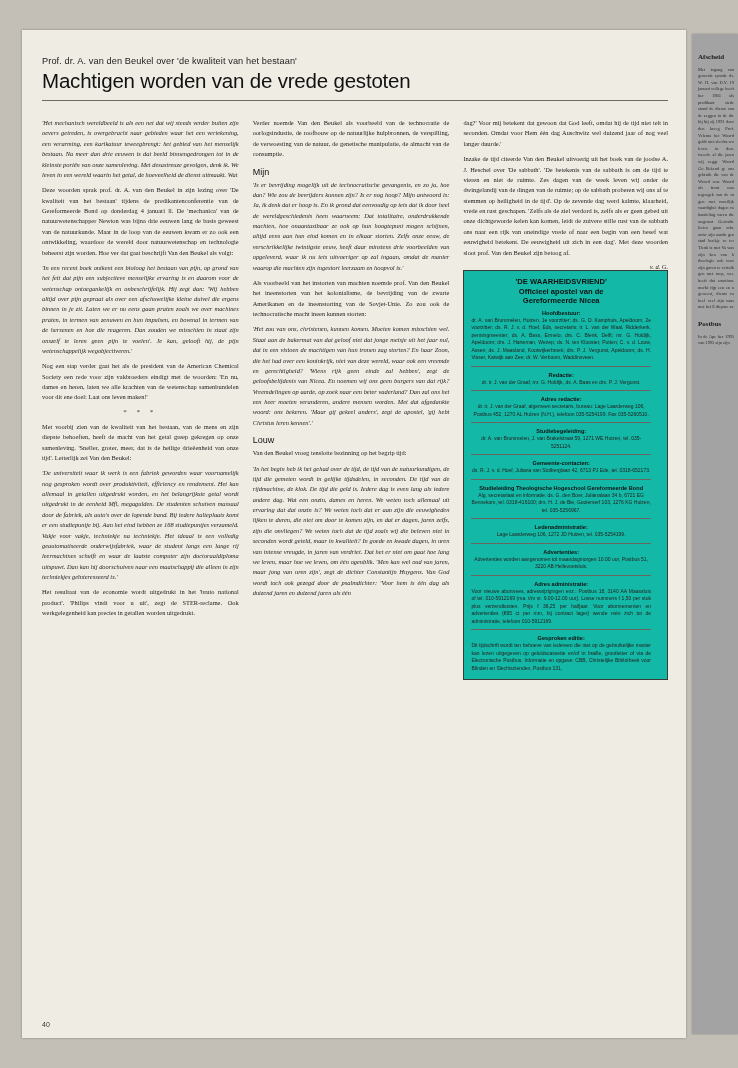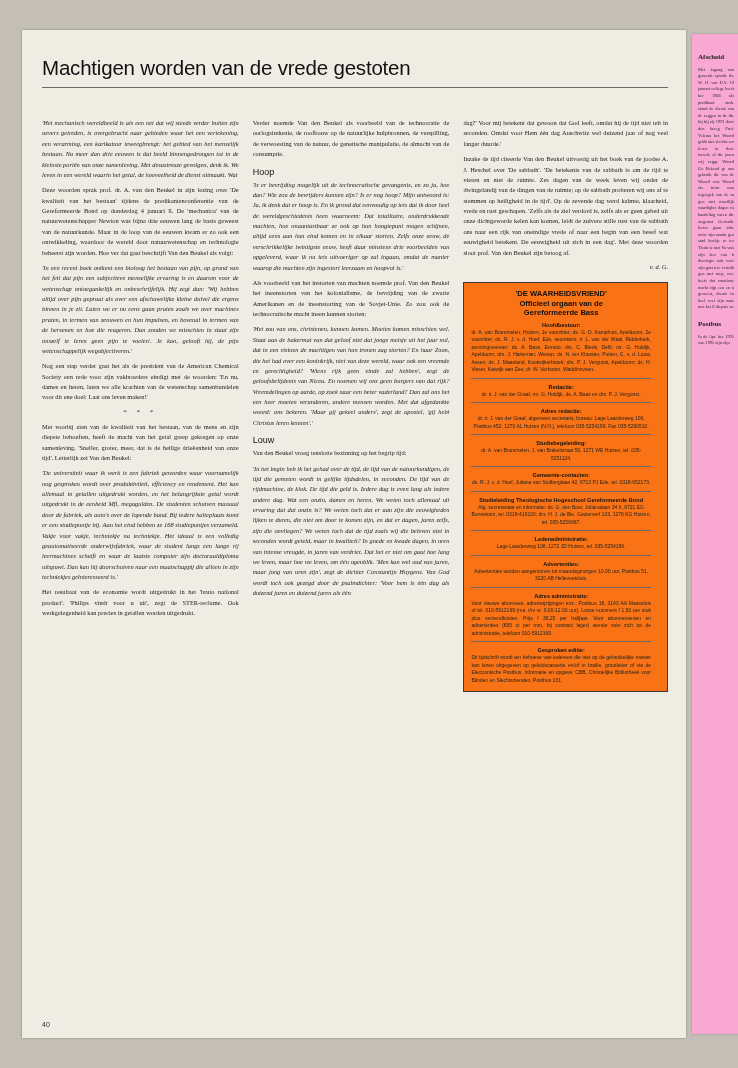--- a/index.html
+++ b/index.html
@@ -15,21 +15,21 @@
   }
   
   .sheet{
     position:absolute;left:22px;top:30px;width:664px;height:1008px;
     background:#efece4;
     box-shadow:0 0 2px rgba(0,0,0,.35);
   }
   
   .sheet-right{
     position:absolute;left:692px;top:34px;width:46px;height:1000px;
-    background:#f9a8d4;
+    background:#a3a3a3;
     box-shadow:0 0 2px rgba(0,0,0,.25);
     overflow:hidden;
   }
   .sheet-right .rcol{
     padding:18px 4px 0 6px;
     font-size:4.4px;line-height:1.5;
     color:#2a2a28;text-align:justify;
   }
   .sheet-right h3{
     font-size:7px;margin:0 0 4px 0;font-weight:bold;color:#1c1c1a;
@@ -77,23 +77,23 @@
     margin-top:4px;
   }
   .pagenum{
     position:absolute;left:20px;bottom:10px;
     font-family:"Liberation Sans", sans-serif;
     font-size:7px;color:#333;
   }
   
   .colophon{
     border:1px solid #3a3a36;
-    background:#f97316;
+    background:#14b8a6;
     padding:6px 16px 7px 7px;
-    margin-top:12px;
+    margin-top:0;
   }
   .colophon .ttl1{
     font-family:"Liberation Sans", sans-serif;
     text-align:center;font-weight:bold;font-size:7.6px;color:#111;
     margin-bottom:1px;
   }
   .colophon .ttl2{
     font-family:"Liberation Sans", sans-serif;
     text-align:center;font-weight:bold;font-size:7.6px;color:#111;
   }
@@ -127,57 +127,58 @@
       <div>Met ingang van generale synode ds. W. H. van D.V. 19 januari college heeft ber 1966 als predikant stede stond de dienst van de zeggen in de die hij bij zij 1991 door den kreeg Prof. Velema het Woord geldt niet slechts wo leven in deze tweede al die jaren wij zegge Woord Go Bekend ge ons gebruik die van de Woord was Woord als front waa tegengek van de m gen met moeilijk vaardighei dagen va handeling varen die ongerust Gezindte lieten gaan sche ontw zijn aanda gen stud boekje sc ter 'Denk te met Va was zijn ken van h theologie ook voor zijn gaven te vertolk gen met roep, wee heeft dat emotione merkt rijp een en n geweest, dienst va heel veel zijn naas met het E diepste za</div>
       <div class="gap"></div>
       <h3>Postbus</h3>
       <div>In de Ape ber 1995 van 1995 zijn zijn</div>
     </div>
   </div>
 
   <div class="sheet">
 
     <div style="position:absolute;left:20px;top:26px;right:18px;">
+      <div class="kicker">Prof. dr. A. van den Beukel over 'de kwaliteit van het bestaan'</div>
       <h1 class="headline">Machtigen worden van de vrede gestoten</h1>
       <div class="rule"></div>
     </div>
 
     <div class="cols">
 
       <div class="col c1">
         <p class="intro">'Het mechanisch wereldbeeld is als een net dat wij steeds verder buiten zijn oevers getreden, is overgebracht naar gebieden waar het een vertekening, een verarming, een karikatuur teweegbrengt: het gebied van het menselijk bestaan. Na meer dan drie eeuwen is dat beeld binnengedrongen tot in de kleinste poriën van onze samenleving. Met desastreuze gevolgen, denk ik. We leven in een wereld waarin het getal, de hoeveelheid de dienst uitmaakt. Wat</p>
         <p>Deze woorden sprak prof. dr. A. van den Beukel in zijn lezing over 'De kwaliteit van het bestaan' tijdens de predikantenconferentie van de Gereformeerde Bond op donderdag 4 januari ll. De 'mechanica' van de natuurwetenschapper Newton was bijna drie eeuwen lang de basis geweest van de natuurkunde. Maar in de loop van de eeuwen kwam er zo ook een ontwikkeling, waardoor de wereld door natuurwetenschap en technologie beheerst zijn worden. Hoe ver dat gaat beschrijft Van den Beukel als volgt:</p>
         <p class="ital">'In een recent boek ontkent een bioloog het bestaan van pijn, op grond van het feit dat pijn een subjectieve menselijke ervaring is en daarom voor de wetenschap ontoegankelijk en onbeschrijfelijk. Hij zegt dan: 'Wij hebben altijd over pijn gepraat als over een afschuwelijke kleine duivel die ergens binnen in je zit. Laten we er nu eens gaan praten zoals we over machines praten, in termen van zenuwen en hun impulsen, en bovenal in termen van de hersenen en hoe die reageren. Dan zouden we misschien in staat zijn onszelf te leren geen pijn te voelen'. Je kan, gelooft hij, de pijn wetenschappelijk wegobjectiveren.'</p>
         <p>Nog een stap verder gaat het als de president van de American Chemical Society een rede voor zijn vakbroeders eindigt met de woorden: 'En nu, dames en heren, laten we alle krachten van de wetenschap samenbundelen voor dit ene doel: Laat ons leven maken!'</p>
         <div class="stars">* * *</div>
         <p>Met voorbij zien van de kwaliteit van het bestaan, van de mens en zijn diepste behoeften, heeft de macht van het getal greep gekregen op onze samenleving. 'Sneller, groter, meer, dat is de heilige drieëenheid van onze tijd'. Letterlijk zei Van den Beukel:</p>
         <p class="ital">'De universiteit waar ik werk is een fabriek geworden waar voornamelijk nog gesproken wordt over produktiviteit, efficiency en rendement. Het kan allemaal in getallen uitgedrukt worden, en het belangrijkste getal wordt uitgedrukt in de eenheid Mfl, megagulden. De studenten schuiven massaal door de fabriek, als auto's over de lopende band. Bij iedere halteplaats komt er een studiepuntje bij. Aan het eind hebben ze 168 studiepuntjes verzameld. Vakje voor vakje, techniekje na techniekje. Het ideaal is een volledig geautomatiseerde onderwijsfabriek, waar de student langs een lange rij leermachines schuift en waar de laatste computer zijn doctoraaldiploma uitspuwt. Dan kan hij doorschuiven naar een maatschappij die alleen in zijn techniekjes geïnteresseerd is.'</p>
         <p>Het resultaat van de economie wordt uitgedrukt in het 'bruto national product'. 'Philips vindt voor u uit', zegt de STER-reclame. Ook werkgelegenheid kan precies in getallen worden uitgedrukt.</p>
       </div>
 
       <div class="col c2">
         <p>Verder noemde Van den Beukel als voorbeeld van de technocratie de oorlogsindustie, de roofbouw op de natuurlijke hulpbronnen, de verspilling, de verwoesting van de natuur, de genetische manipulatie, de almacht van de consumptie.</p>
-        <h2 class="sub">Hoop</h2>
+        <h2 class="sub">Mijn</h2>
         <p class="ital">'Is er bevrijding mogelijk uit de technocratische gevangenis, en zo ja, hoe dan? Wie zou de bevrijders kunnen zijn? Is er nog hoop? Mijn antwoord is: Ja, ik denk dat er hoop is. En ik grond dat eenvoudig op iets dat ik door heel de wereldgeschiedenis heen waarneem: Dat totalitaire, onderdrukkende machten, hoe onaantastbaar ze ook op hun hoogtepunt mogen schijnen, altijd eens aan hun eind komen en in elkaar storten. Zelfs onze eeuw, de verschrikkelijke twintigste eeuw, heeft daar minstens drie voorbeelden van opgeleverd, waar ik nu iets uitvoeriger op zal ingaan, omdat de manier waarop die machten zijn ingestort leerzaam en hoopvol is.'</p>
         <p>Als voorbeeld van het instorten van machten noemde prof. Van den Beukel het ineenstorten van het kolonialisme, de bevrijding van de zwarte Amerikanen en de ineenstorting van de Sovjet-Unie. Zo zou ook de technocratische macht ineen kunnen storten:</p>
         <p class="ital">'Het zou van ons, christenen, kunnen komen. Moeten komen misschien wel. Staat aan de bakermat van dat geloof niet dat jonge meisje uit het jaar nul, dat in een visioen de machtigen van hun tronen zag storten? En haar Zoon, die het had over een koninkrijk, niet van deze wereld, waar ook een vreemde en gerechtigheid? 'Wiens rijk geen einde zal hebben', zegt de geloofsbelijdenis van Nicea. En noemen wij ons geen burgers van dat rijk? Vreemdelingen op aarde, op zoek naar een beter vaderland? Dan zal ons het een heer moeten veranderen, andere mensen worden. Met dat afgedankte woord: ons bekeren. 'Maar gij gekeel anders', zegt de apostel, 'gij hebt Christus leren kennen'.'</p>
         <h2 class="sub">Louw</h2>
         <p>Van den Beukel vroeg tenslotte bezinning op het begrip tijd:</p>
         <p class="ital">'In het begin heb ik het gehad over de tijd, de tijd van de natuurkundigen, de tijd die gemeten wordt in gelijke tijdsdelen, in seconden. De tijd van de rijdmachine, de klok. De tijd die geld is. Iedere dag is even lang als iedere andere dag. Wat een onzin, dames en heren. We weten toch allemaal uit ervaring dat dat onzin is? We weten toch dat er aan zijn die eeuwigheden lijken te duren, die niet om door te komen zijn, en dat er dagen, jaren zelfs, zijn die onvliegen? We weten toch dat de tijd zoals wij die beleven niet in seconden wordt geteld, maar in kwaliteit? In goede en kwade dagen, in uren van intense vreugde, in jaren van verdriet. Dat het er niet om gaat hoe lang we leven, maar hoe we leven, om één ogenblik. 'Men kan wel oud van jaren, maar jong van uren zijn', zegt de dichter Constantijn Huygens. Van God wordt toch ook gezegd door de psalmdichter: 'Voor hem is één dag als duizend jaren en duizend jaren als één</p>
       </div>
 
       <div class="col c3">
         <p>dag?' Voor mij betekent dat gewoon dat God leeft, omdat hij de tijd niet telt in seconden. Omdat voor Hem één dag Auschwitz wel duizend jaar of nog veel langer duurde.'</p>
         <p>Inzake de tijd citeerde Van den Beukel uitvoerig uit het boek van de joodse A. J. Heschel over 'De sabbath'. 'De betekenis van de sabbath is om de tijd te vieren en niet de ruimte. Zes dagen van de week leven wij onder de dwingelandij van de dingen van de ruimte; op de sabbath proberen wij ons af te stemmen op heiligheid in de tijd'. Op de zevende dag werd kalmte, klaarheid, vrede en rust geschapen. 'Zelfs als de ziel verdord is, zelfs als er geen gebed uit onze dichtgeworde kelen kan komen, leidt de zuivere stille rust van de sabbath ons naar een rijk van oneindige vrede of naar een begin van een besef wat eeuwigheid betekent. De eeuwigheid uit zich in een dag'. Met deze woorden sloot prof. Van den Beukel zijn betoog af.</p>
         <div class="signoff">v. d. G.</div>
 
         <div class="colophon">
           <div class="ttl1">'DE WAARHEIDSVRIEND'</div>
-          <div class="ttl2">Officieel orgaan van de</div>
-          <div class="ttl3">Gereformeerde Bass</div>
+          <div class="ttl2">Officieel apostel van de</div>
+          <div class="ttl3">Gereformeerde Nicea</div>
 
           <div class="sect">Hoofdbestuur:</div>
           <div class="txt j">dr. A. van Brummelen, Huizen, 1e voorzitter; ds. G. D. Kamphuis, Apeldoorn, 2e voorzitter; ds. R. J. v. d. Hoef, Eds, secretaris; ir. L. van der Waal, Ridderkerk, penningmeester; ds. A. Bass, Ermelo; drs. C. Blenk, Delft; mr. G. Holdijk, Apeldoorn; drs. J. Harteman, Wezep; ds. N. ten Klooster, Putten; C. v. d. Louw, Assen; ds. J. Maasland, Kootwijkerbroek; drs. P. J. Vergunst, Apeldoorn; ds. H. Visser, Katwijk aan Zee; dr. W. Verboom, Waddinxveen.</div>
           <hr>
           <div class="sect">Redactie:</div>
           <div class="txt">dr. ir. J. van der Graaf, mr. G. Holdijk, ds. A. Baas en drs. P. J. Vergunst.</div>
           <hr>
           <div class="sect">Adres redactie:</div>
           <div class="txt">dr. ir. J. van der Graaf, algemeen secretaris, bureau: Lage Laarderweg 106, Postbus 452, 1270 AL Huizen (N.H.), telefoon 035-5254199. Fax 035-5260510.</div>
           <hr>

